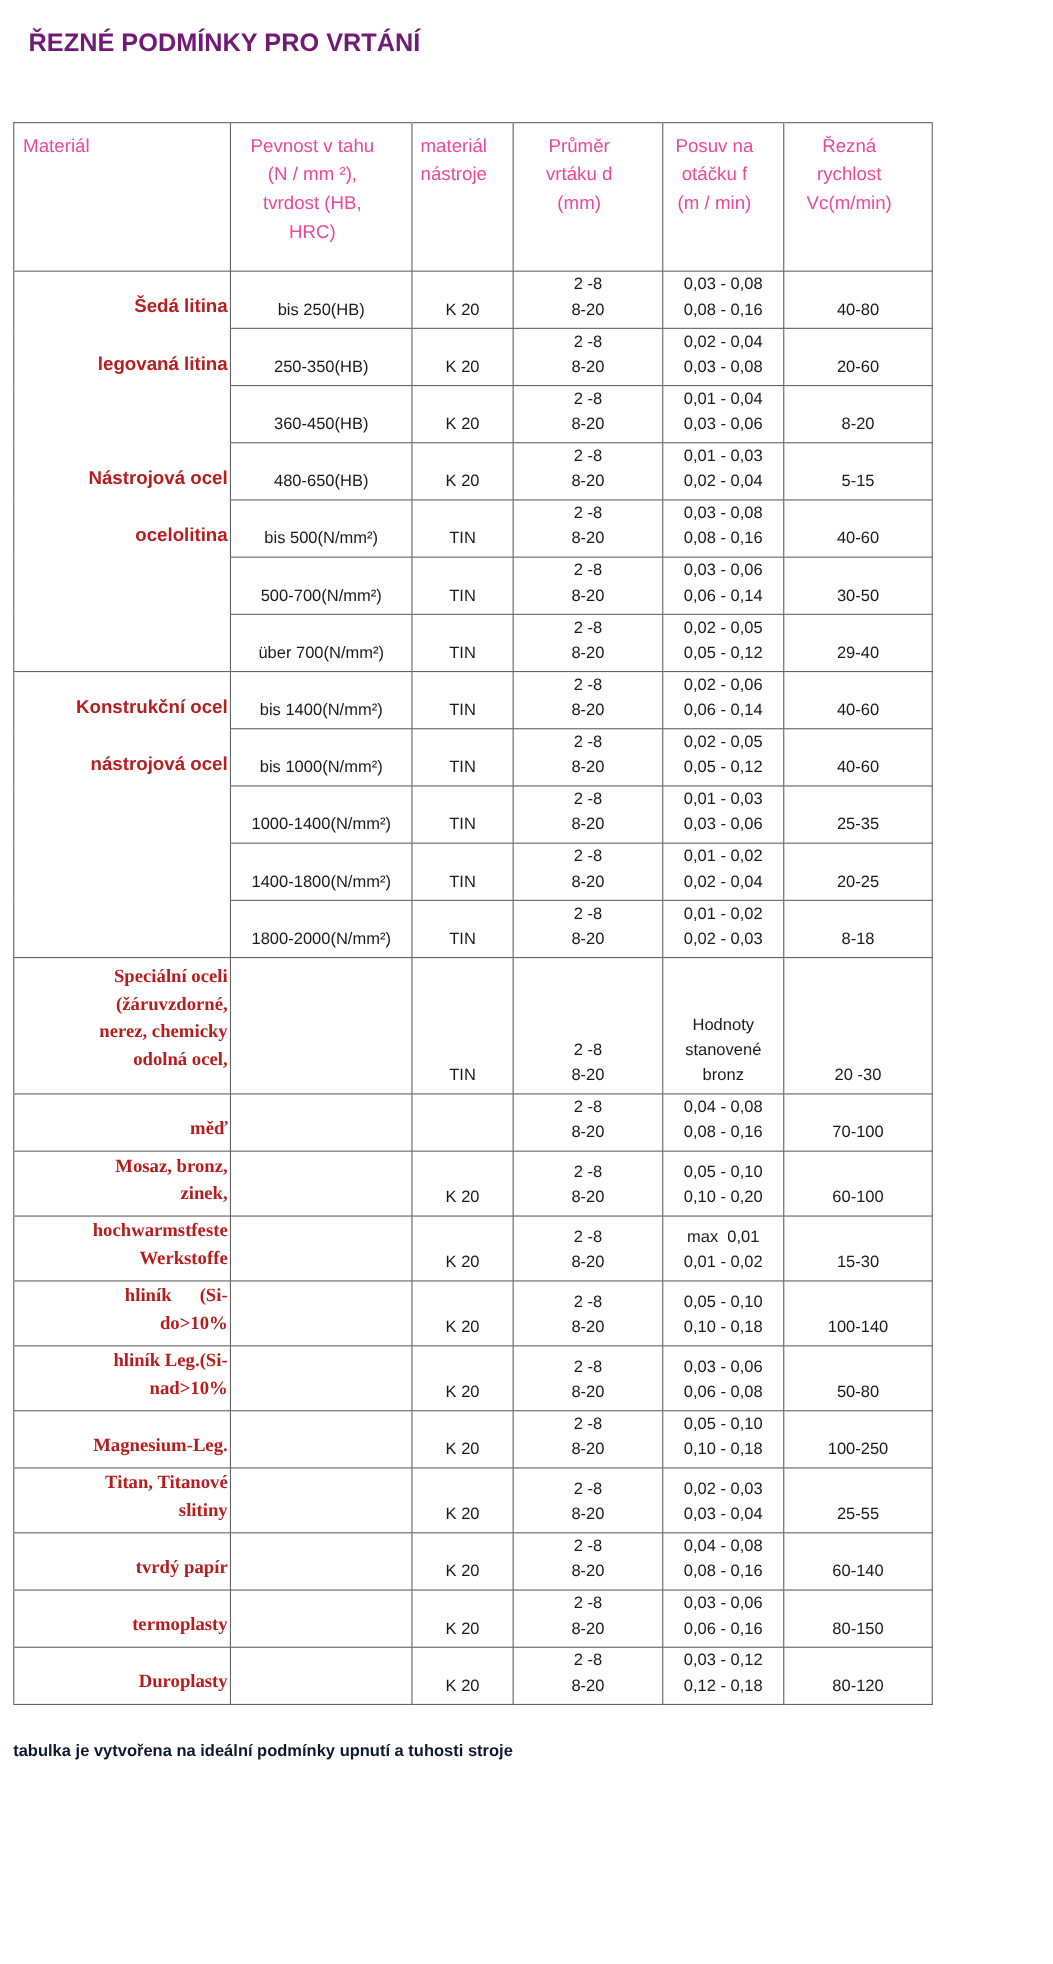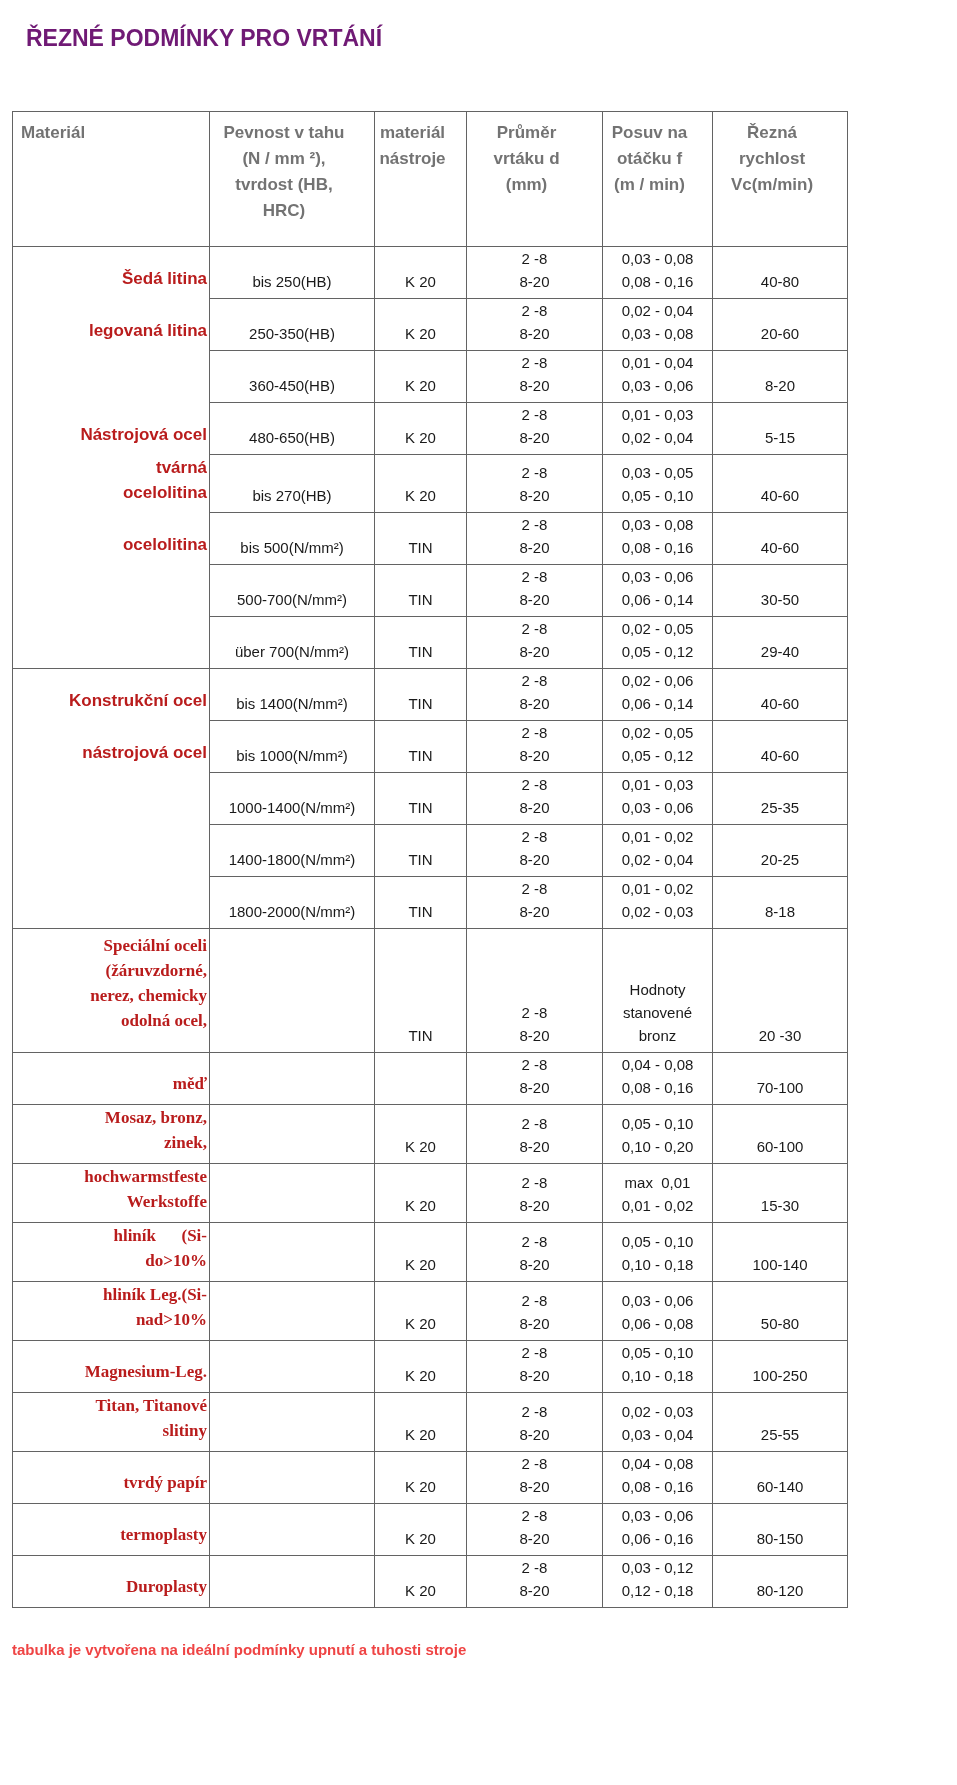--- a/index.html
+++ b/index.html
@@ -31,27 +31,27 @@
   }
   .doc-table th,
   .doc-table td {
     border-right: 1px solid #636363;
     white-space: pre-wrap;
     overflow: hidden;
   }
   .doc-table thead tr { height: 135px; }
   .doc-table th {
     border-bottom: 1px solid #636363;
-    font-weight: bold;
+    font-weight: normal;
     font-size: 17px;
     line-height: 26px;
     vertical-align: top;
     text-align: center;
     padding: 8px 18px 0 2px;
-    color: #737373;
+    color: #ec4899;
   }
   .doc-table th.material-header {
     text-align: left;
     padding-left: 8px;
   }
   .doc-table tbody tr { height: 50px; }
   .doc-table tbody tr.tall { height: 124px; }
   .doc-table td {
     font-size: 15px;
     line-height: 23px;
@@ -76,21 +76,21 @@
     font-family: Liberation Serif, serif;
   }
   .doc-table tr.tall td.material {
     vertical-align: top;
     padding-top: 4px;
   }
   .footer-note {
     margin: 33px 0 0 0;
     font-size: 15px;
     font-weight: bold;
-    color: #ef4444;
+    color: #0f172a;
   }
 </style>
 </head>
 <body>
 
 <h1 class="page-title">ŘEZNÉ PODMÍNKY PRO VRTÁNÍ</h1>
 
 <table class="doc-table">
   <colgroup>
     <col style="width:197px">
@@ -155,31 +155,20 @@
         <td class="material">Nástrojová ocel</td>
         <td class="strength">480-650(HB)</td>
         <td class="tool">K 20</td>
         <td class="diameter">2 -8
 8-20</td>
         <td class="feed">0,01 - 0,03
 0,02 - 0,04</td>
         <td class="speed">5-15</td>
       </tr>
       <tr>
-        <td class="material">    tvárná
-ocelolitina</td>
-        <td class="strength">bis 270(HB)</td>
-        <td class="tool">K 20</td>
-        <td class="diameter">2 -8
-8-20</td>
-        <td class="feed">0,03 - 0,05
-0,05 - 0,10</td>
-        <td class="speed">40-60</td>
-      </tr>
-      <tr>
         <td class="material">ocelolitina</td>
         <td class="strength">bis 500(N/mm²)</td>
         <td class="tool">TIN</td>
         <td class="diameter">2 -8
 8-20</td>
         <td class="feed">0,03 - 0,08
 0,08 - 0,16</td>
         <td class="speed">40-60</td>
       </tr>
       <tr>

